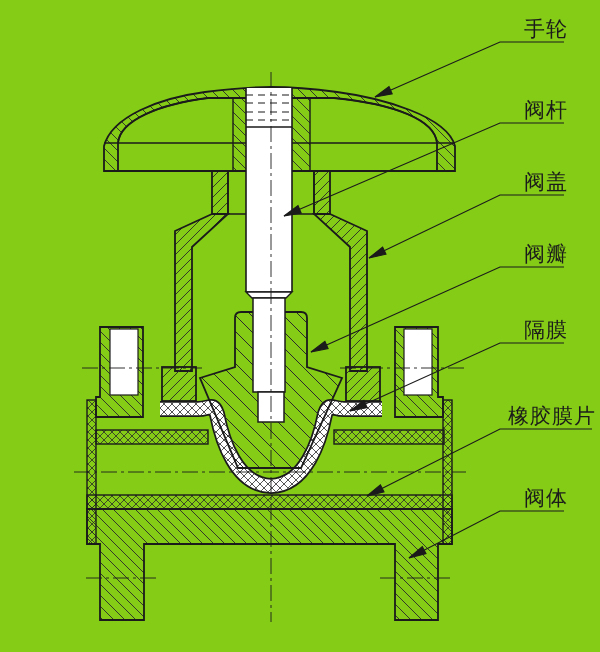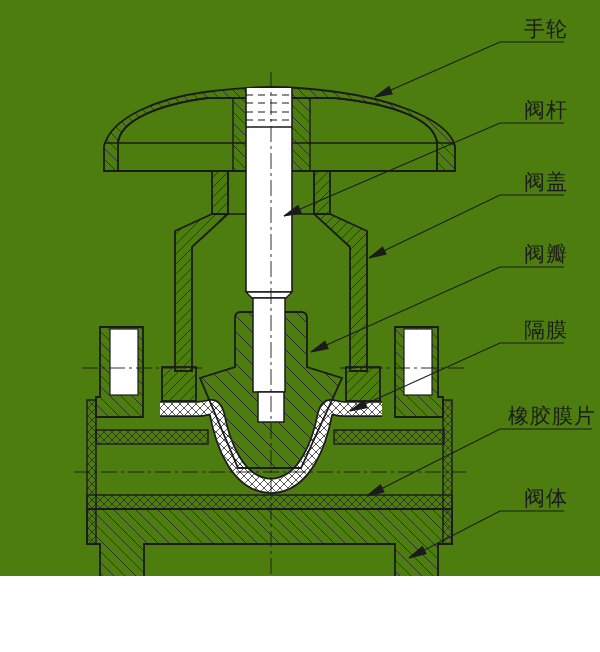--- a/index.html
+++ b/index.html
@@ -1,16 +1,16 @@
 <!DOCTYPE html>
 <html><head>
 <meta charset="utf-8">
 <style>
   html,body{margin:0;padding:0;background:#ffffff;}
-  .stage{position:relative;width:600px;height:576px;background:#4d7c0f;overflow:hidden;
+  .stage{position:relative;width:600px;height:652px;background:#84cc16;overflow:hidden;
          font-family:Liberation Mono, monospace;}
   svg{display:block}
   text.lbl{font-size:21px;fill:#1b1b1b;letter-spacing:1px;}
 </style>
 </head>
 <body>
 
 <div class="stage">
 <svg width="600" height="652" viewBox="0 0 600 652">
   <defs>

